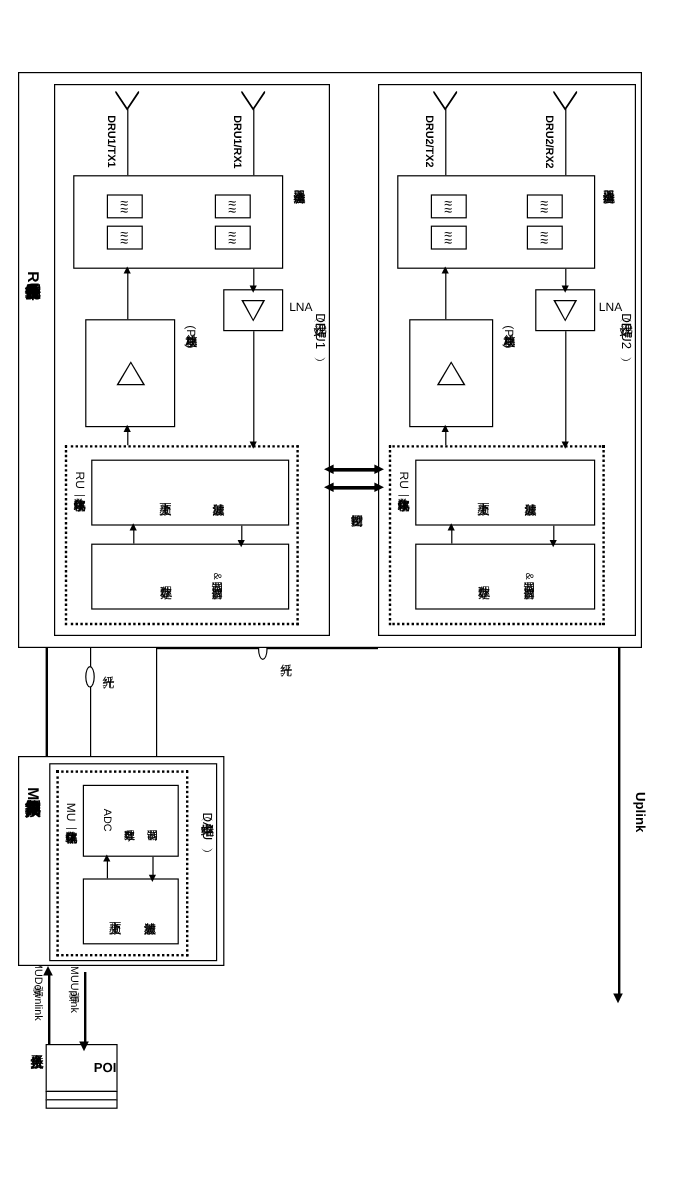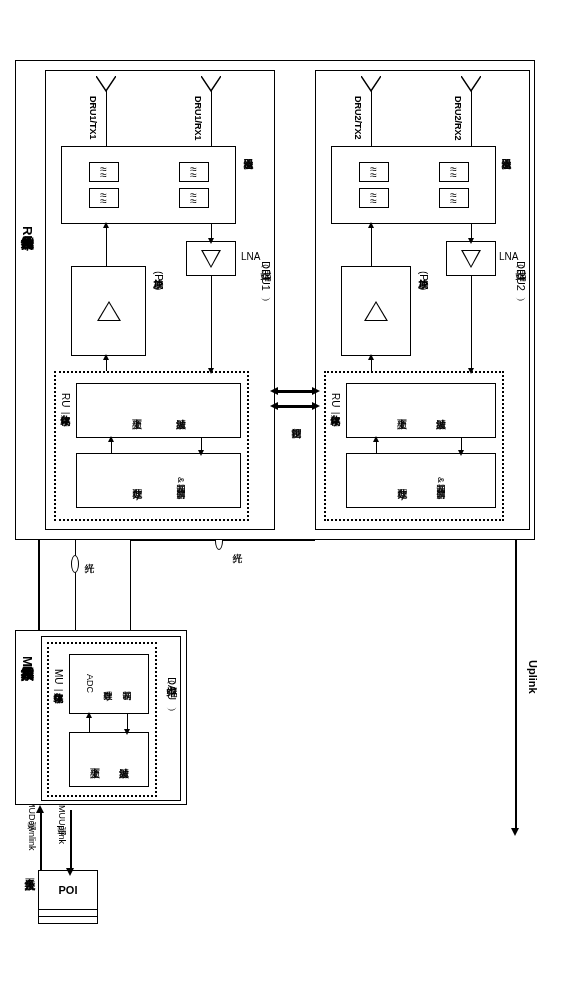--- a/index.html
+++ b/index.html
@@ -30,21 +30,21 @@
 
 <div class="label vtext" style="left:20px; top:300px; font-weight:bold;">Downlink</div>
 <div class="arrow-line" style="left:38px; top:180px; width:2px; height:460px;"></div>
 <div class="triangle-up" style="left:34px; top:175px;"></div>
 
 <div class="label vtext" style="left:527px; top:660px; font-weight:bold;">Uplink</div>
 <div class="arrow-line" style="left:515px; top:370px; width:2px; height:460px;"></div>
 <div class="triangle-down" style="left:511px; top:828px;"></div>
 
 <div style="position:absolute; left:20px; top:870px;">
-  <div class="box" style="position:relative; width:60px; height:40px; left:18px; display:flex; align-items:center; justify-content:center; font-weight:bold;">
+  <div class="box" style="position:relative; width:60px; height:40px; left:18px; display:flex; align-items:center; justify-content:flex-end; font-weight:bold;">
     <span>POI</span>
   </div>
   <div class="box" style="position:relative; width:60px; height:8px; left:18px; top:-1px;"></div>
   <div class="box" style="position:relative; width:60px; height:8px; left:18px; top:-2px;"></div>
 </div>
 <div class="label vtext" style="left:22px; top:870px;">多系统接入平台</div>
 
 <div class="arrow-line" style="left:40px; top:810px; width:2px; height:60px;"></div>
 <div class="triangle-up" style="left:36px; top:805px;"></div>
 <div class="label vtext" style="left:25px; top:800px; font-size:9px;">MU端Downlink</div>

